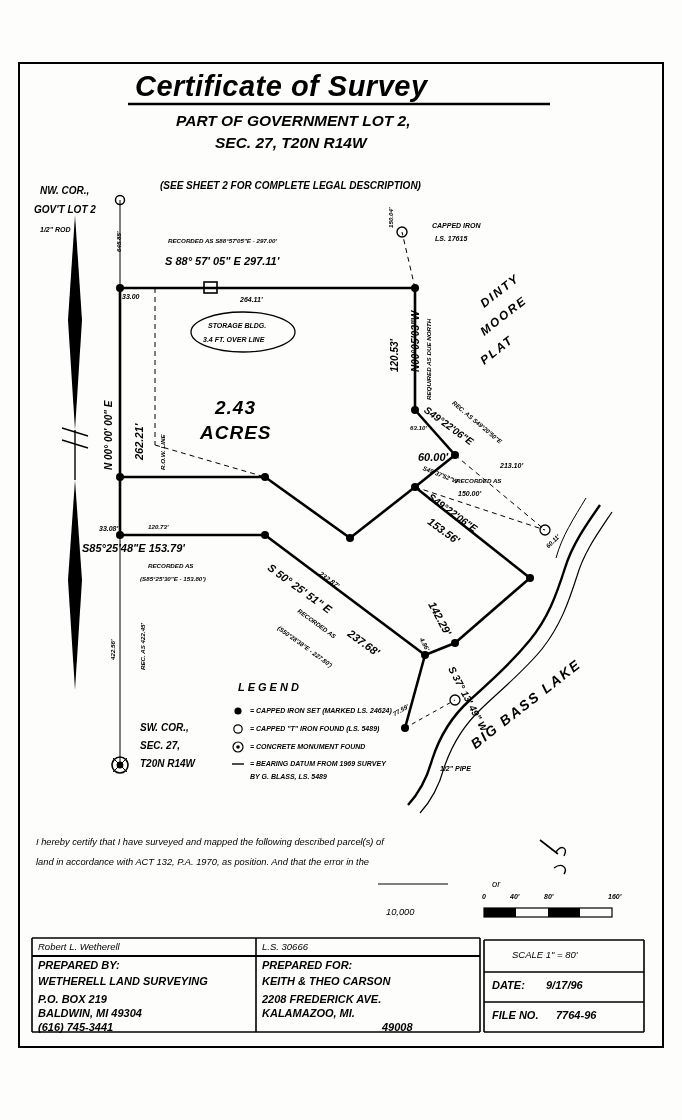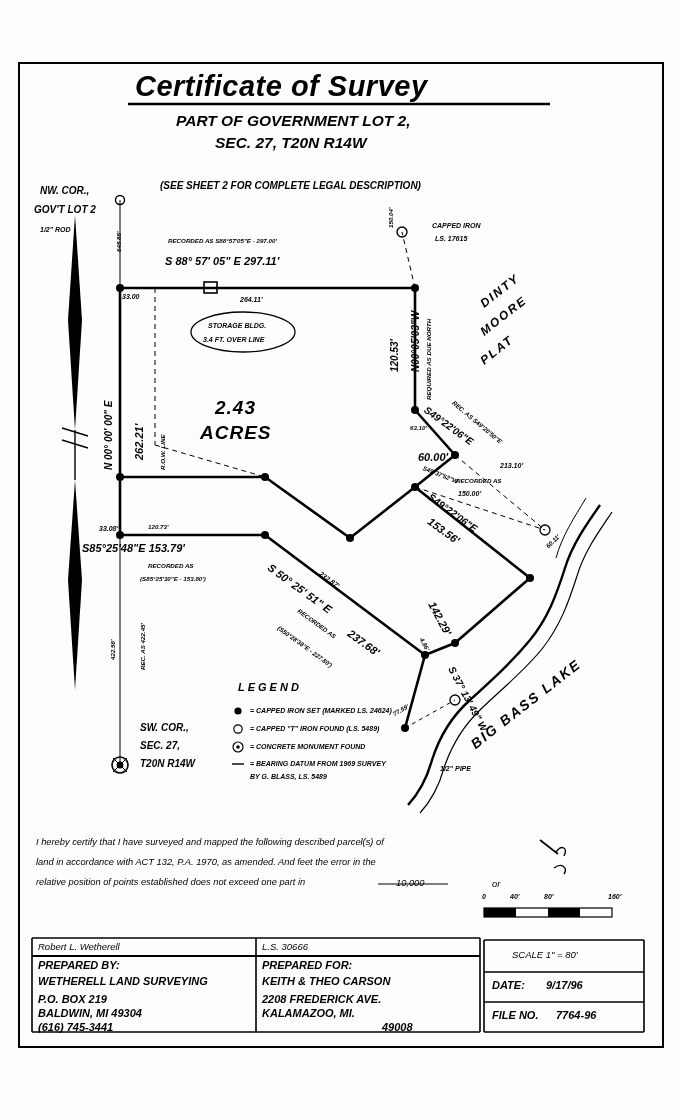--- a/index.html
+++ b/index.html
@@ -218,23 +218,22 @@
   <div class="t lake" style="left:468px;top:740px;transform:rotate(-38deg);transform-origin:0 0;">BIG  BASS  LAKE</div>
 
   <div class="t legendtitle" style="left:238px;top:682px;">LEGEND</div>
   <div class="t lbl7" style="left:250px;top:707px;">= CAPPED IRON SET (MARKED LS. 24624)</div>
   <div class="t lbl7" style="left:250px;top:725px;">= CAPPED "T" IRON FOUND (LS. 5489)</div>
   <div class="t lbl7" style="left:250px;top:743px;">= CONCRETE MONUMENT FOUND</div>
   <div class="t lbl7" style="left:250px;top:760px;">= BEARING DATUM FROM 1969 SURVEY</div>
   <div class="t lbl7" style="left:250px;top:773px;">BY G. BLASS, LS. 5489</div>
 
   <div class="t cert" style="left:36px;top:835px;">I hereby certify that I have surveyed and mapped the following described parcel(s) of</div>
-  <div class="t cert" style="left:36px;top:855px;">land in accordance with ACT 132, P.A. 1970, as amended. And feet the error in the</div>
-  <div class="t cert" style="left:36px;top:875px;">relative position of points established does not exceed one part in</div>
-  <div class="t cert" style="left:386px;top:876px;margin-left:10px;">10,000</div>
+  <div class="t cert" style="left:36px;top:855px;">land in accordance with ACT 132, P.A. 1970, as position. And that the error in the</div>
+  <div class="t cert" style="left:386px;top:905px;">10,000</div>
   <div class="t cert" style="left:456px;top:877px;margin-left:36px;">or</div>
 
   <div class="t lbl7" style="left:482px;top:893px;">0</div>
   <div class="t lbl7" style="left:510px;top:893px;">40'</div>
   <div class="t lbl7" style="left:544px;top:893px;">80'</div>
   <div class="t lbl7" style="left:608px;top:893px;">160'</div>
   <div class="t blockline" style="left:512px;top:950px;">SCALE  1"  =  80'</div>
 
   <div class="t blockline" style="left:38px;top:942px;">Robert L. Wetherell</div>
   <div class="t blockline" style="left:262px;top:942px;">L.S. 30666</div>

